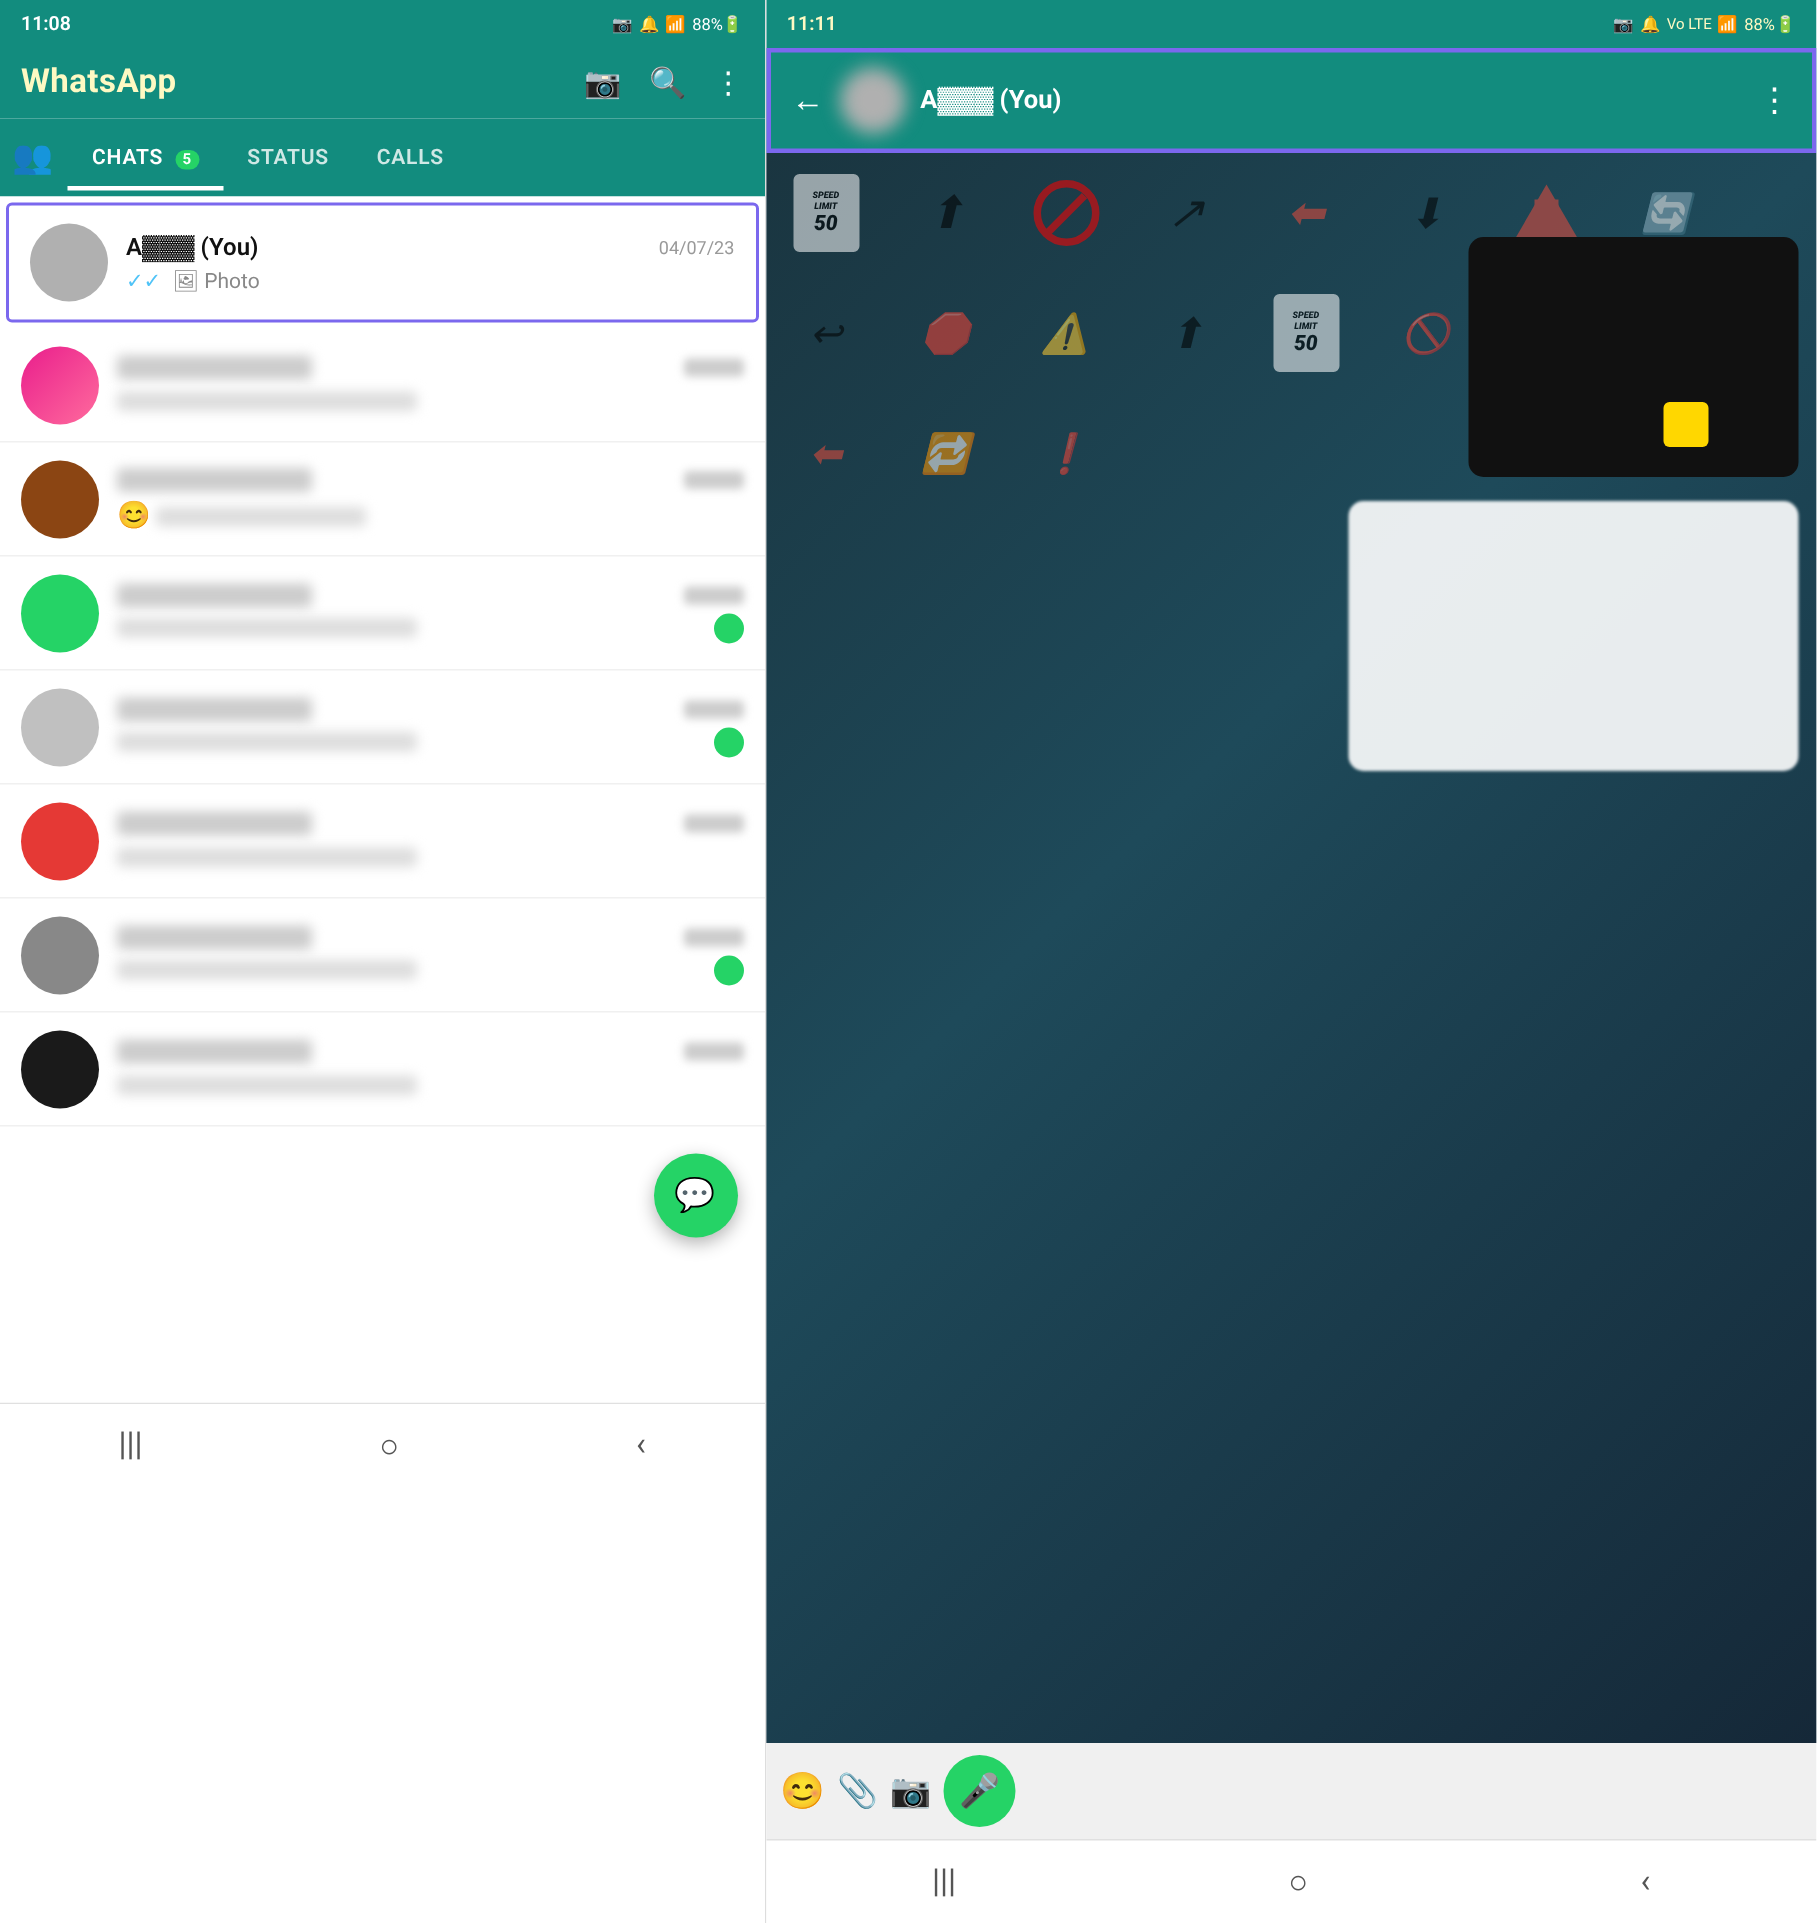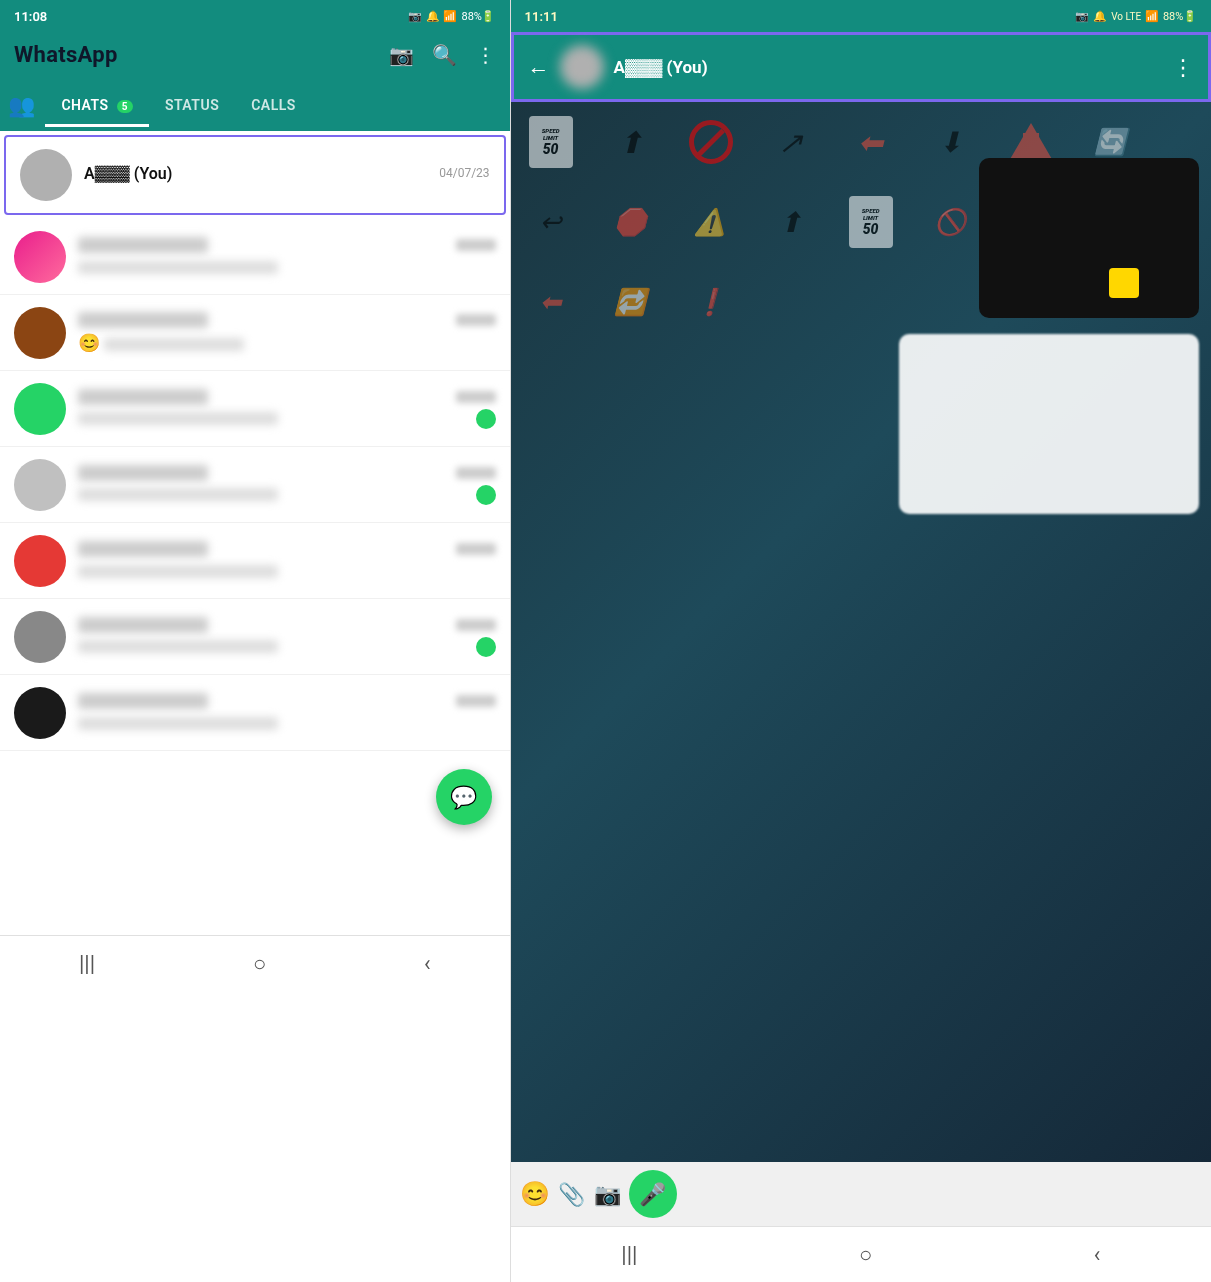--- a/index.html
+++ b/index.html
@@ -38,21 +38,21 @@
 
     
     .app-header {
       background: #128C7E;
       padding: 10px 14px 12px 14px;
       display: flex;
       justify-content: space-between;
       align-items: center;
     }
     .app-title {
-      color: #0f172a;
+      color: #fef9c3;
       font-size: 22px;
       font-weight: 700;
       letter-spacing: 0.3px;
     }
     .header-icons {
       display: flex;
       gap: 18px;
       align-items: center;
     }
     .header-icon {
@@ -497,20 +497,24 @@
 
   <div class="chat-list">
 
     <div class="chat-item-highlighted">
       <div class="avatar gray"></div>
       <div class="chat-info">
         <div class="chat-top">
           <span class="chat-name">A▓▓▓ (You)</span>
           <span class="chat-time">04/07/23</span>
         </div>
+        <div class="chat-preview">
+          <span class="tick">✓✓</span>
+          🖼 Photo
+        </div>
       </div>
     </div>
 
     <div class="chat-item">
       <div class="avatar pink"></div>
       <div class="chat-info">
         <div class="chat-top">
           <span class="blurred-name"></span>
           <span class="blurred-time"></span>
         </div>

